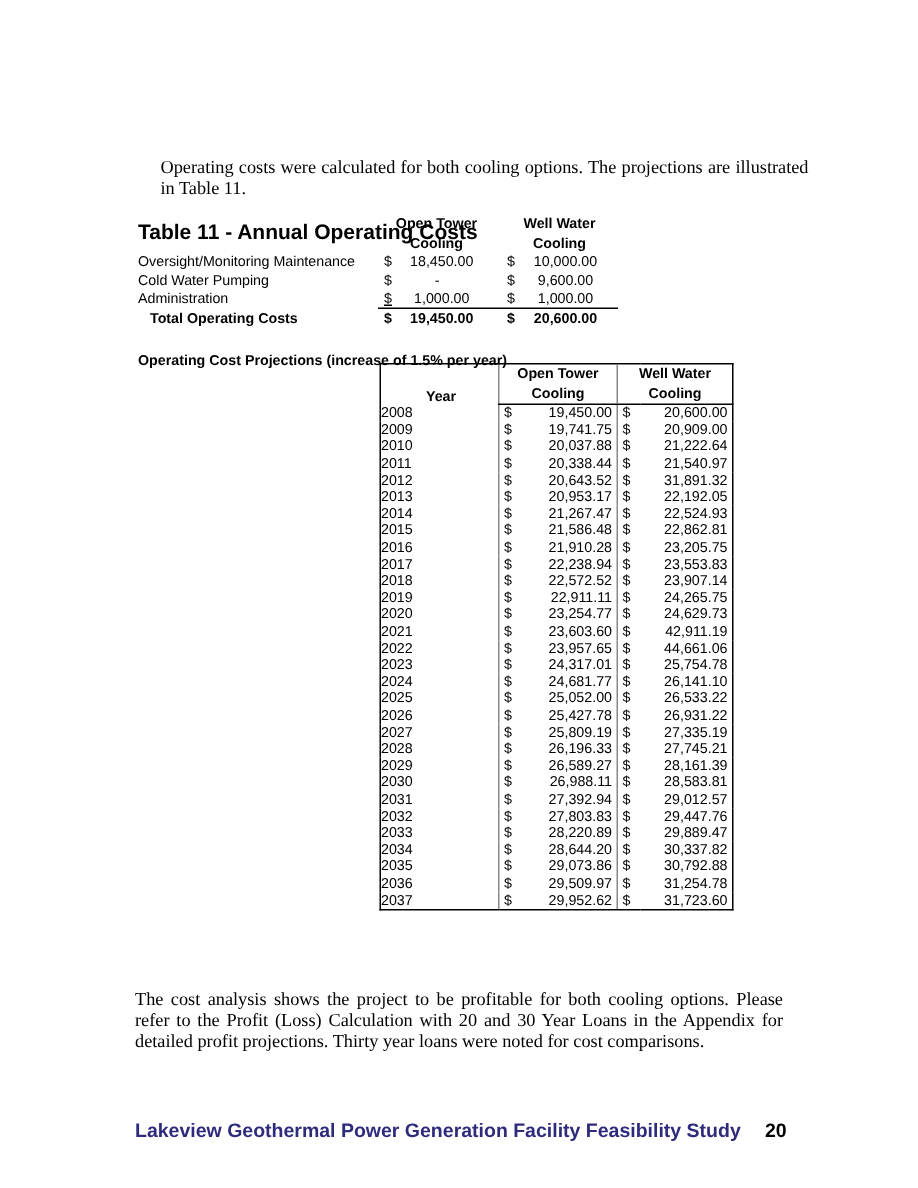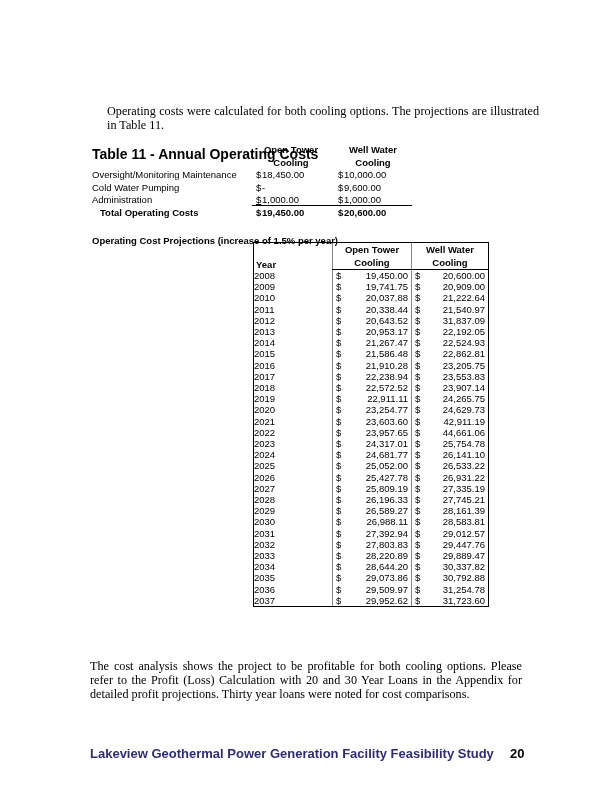--- a/index.html
+++ b/index.html
@@ -9,34 +9,34 @@
   .para { position:absolute; left:90px; width:432px; font-size:12.2px; line-height:14px; text-align:justify; }
   #intro { top:87px; }
   #outro { top:659px; }
   .tbl-title { position:absolute; left:92px; top:146px; font-size:14px; font-weight:bold; }
   
   #annual { position:absolute; left:92px; top:144px; font-size:9.5px; }
   #annual .row { position:relative; height:12.6px; }
   #annual .hdr { font-weight:bold; text-align:center; position:absolute; width:70px; }
   #annual .lbl { position:absolute; left:0; white-space:nowrap; }
   #annual .dol { position:absolute; }
-  #annual .num { position:absolute; text-align:left; }
+  #annual .num { position:absolute; text-align:center; }
   #annual .bold { font-weight:bold; }
   #annual .uline { position:absolute; height:0; border-top:1.3px solid #000; }
   
   .proj-title { position:absolute; left:92px; top:235px; font-size:9.5px; font-weight:bold;text-align:right; }
   #proj { position:absolute; left:253px; top:242px; border-collapse:collapse; font-size:9.5px; }
   #proj td { padding:0; height:11.2px; line-height:11.2px; }
   #proj .yr { width:78px; text-align:left; border-left:1.2px solid #000; }
   #proj .d1 { width:14px; padding-left:3px; border-left:1.2px solid #888; }
   #proj .v1 { width:58px; text-align:right; padding-right:3px; }
   #proj .d2 { width:12px; padding-left:3px; border-left:1.2px solid #888; }
   #proj .v2 { width:58px; text-align:right; padding-right:3px; border-right:1.2px solid #000; }
   #proj thead th { font-weight:bold; height:13px; padding:0; }
-  #proj .hyr { text-align:left; vertical-align:bottom; border-left:1.2px solid #000; padding-left:2px; }
+  #proj .hyr { text-align:center; vertical-align:bottom; border-left:1.2px solid #000; padding-left:2px; }
   #proj .hc1 { text-align:center; border-left:1.2px solid #888; }
   #proj .hc2 { text-align:center; border-left:1.2px solid #888; border-right:1.2px solid #000; }
   #proj .toprow th { border-top:1.2px solid #000; }
   #proj .botrow th { border-bottom:1.2px solid #000; }
   #proj tbody tr:last-child td { border-bottom:1.4px solid #000; }
   .footer { position:absolute; top:746px; font-size:13px; font-weight:bold; color:#2e2b7d; }
   #footer-title { left:90px; }
   #footer-page { left:510px; color:#000; }
 </style>
 </head>
@@ -127,21 +127,21 @@
     <td class="d1">$</td>
     <td class="v1">20,338.44</td>
     <td class="d2">$</td>
     <td class="v2">21,540.97</td>
   </tr>
       <tr>
     <td class="yr">2012</td>
     <td class="d1">$</td>
     <td class="v1">20,643.52</td>
     <td class="d2">$</td>
-    <td class="v2">31,837.09</td>
+    <td class="v2">31,891.32</td>
   </tr>
       <tr>
     <td class="yr">2013</td>
     <td class="d1">$</td>
     <td class="v1">20,953.17</td>
     <td class="d2">$</td>
     <td class="v2">22,192.05</td>
   </tr>
       <tr>
     <td class="yr">2014</td>

